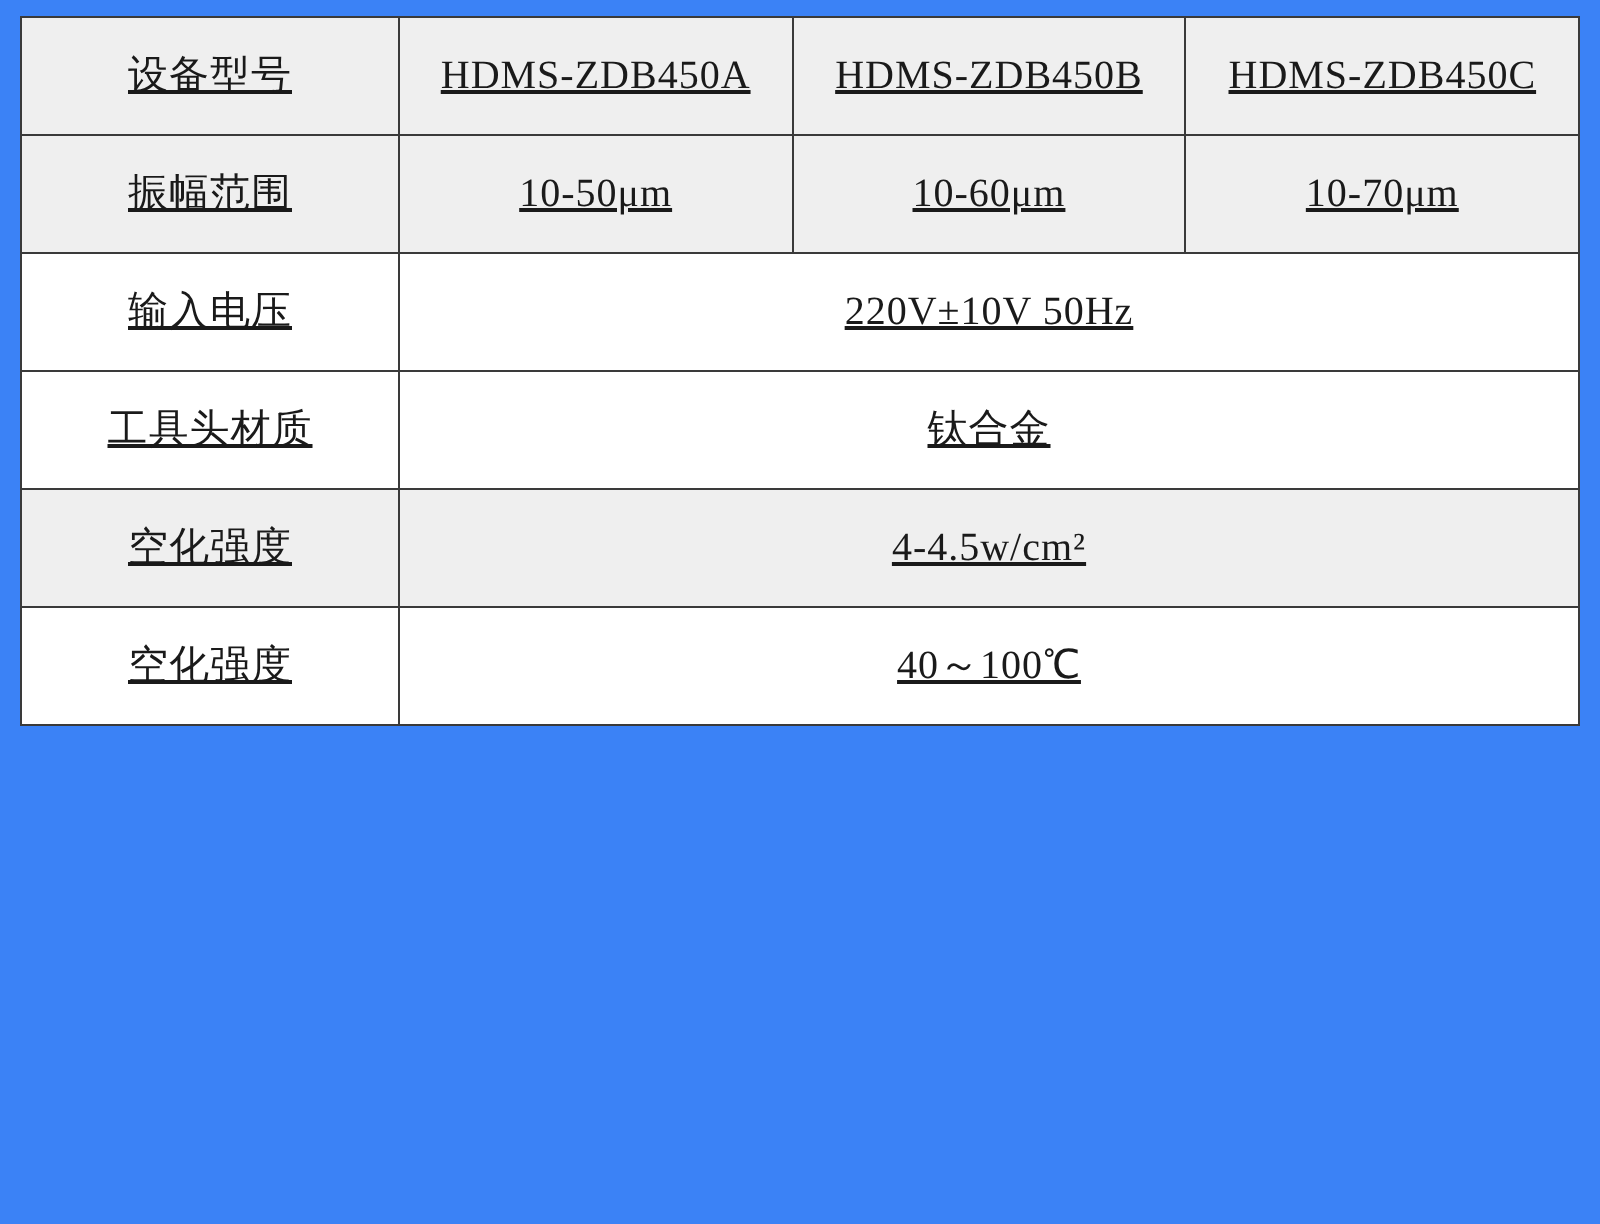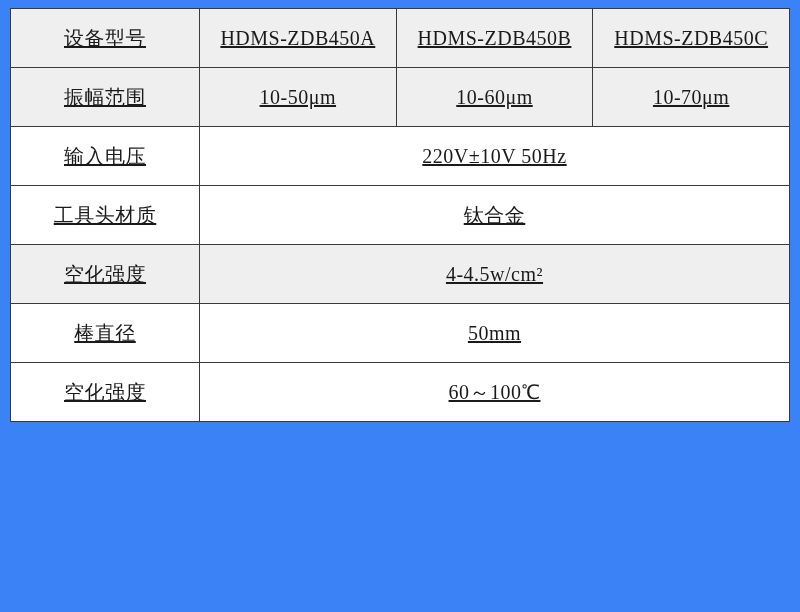--- a/index.html
+++ b/index.html
@@ -73,22 +73,18 @@
         </tr>
         <tr class="plain">
           <td class="label">工具头材质</td>
           <td colspan="3">钛合金</td>
         </tr>
         <tr class="shaded">
           <td class="label">空化强度</td>
           <td colspan="3">4-4.5w/cm²</td>
         </tr>
         <tr class="plain">
-          <td class="label">棒直径</td>
-          <td colspan="3">50mm</td>
-        </tr>
-        <tr class="plain">
           <td class="label">空化强度</td>
-          <td colspan="3">60～100℃</td>
+          <td colspan="3">40～100℃</td>
         </tr>
       </tbody>
   </table>
 </div>
 
 </body></html>

